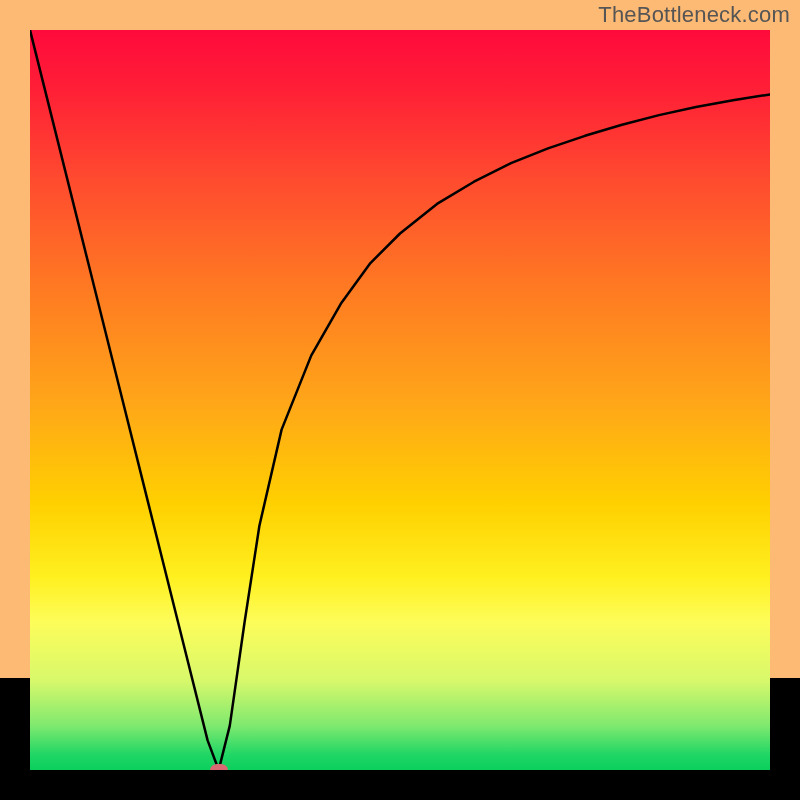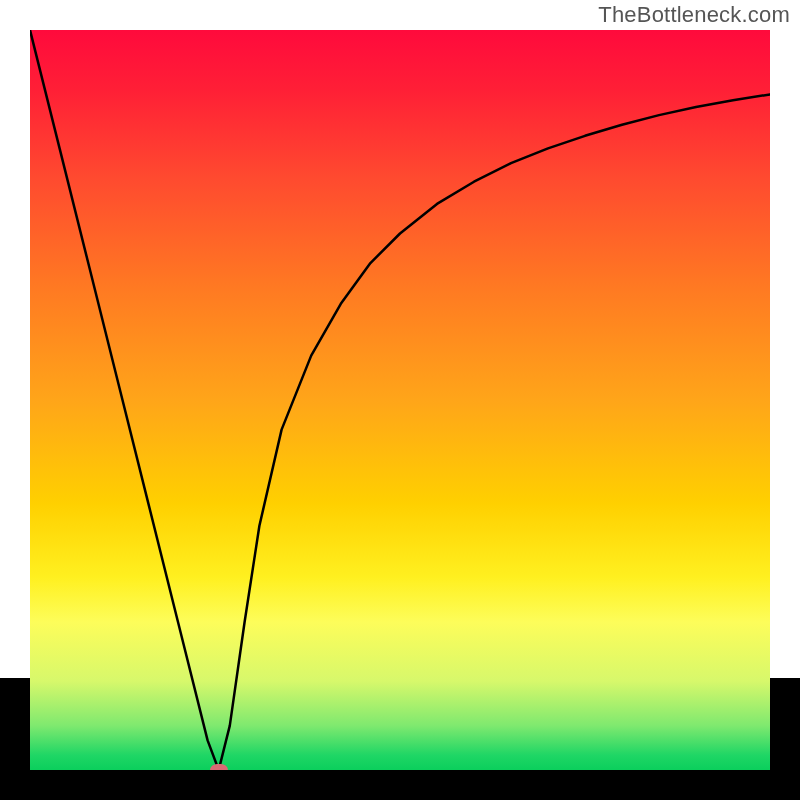--- a/index.html
+++ b/index.html
@@ -8,21 +8,21 @@
     width: 800px;
     height: 800px;
     background: #000;
     font-family: Arial, Helvetica, sans-serif;
     overflow: hidden;
   }
   .frame {
     position: relative;
     width: 800px;
     height: 678px;
-    background: #ffffff;
+    background: #fdba74;
     text-decoration: underline;
   }
   .watermark {
     position: absolute;
     top: 2px;
     right: 10px;
     color: #555;
     font-size: 22px;
     font-weight: 500;
     letter-spacing: 0.2px;

